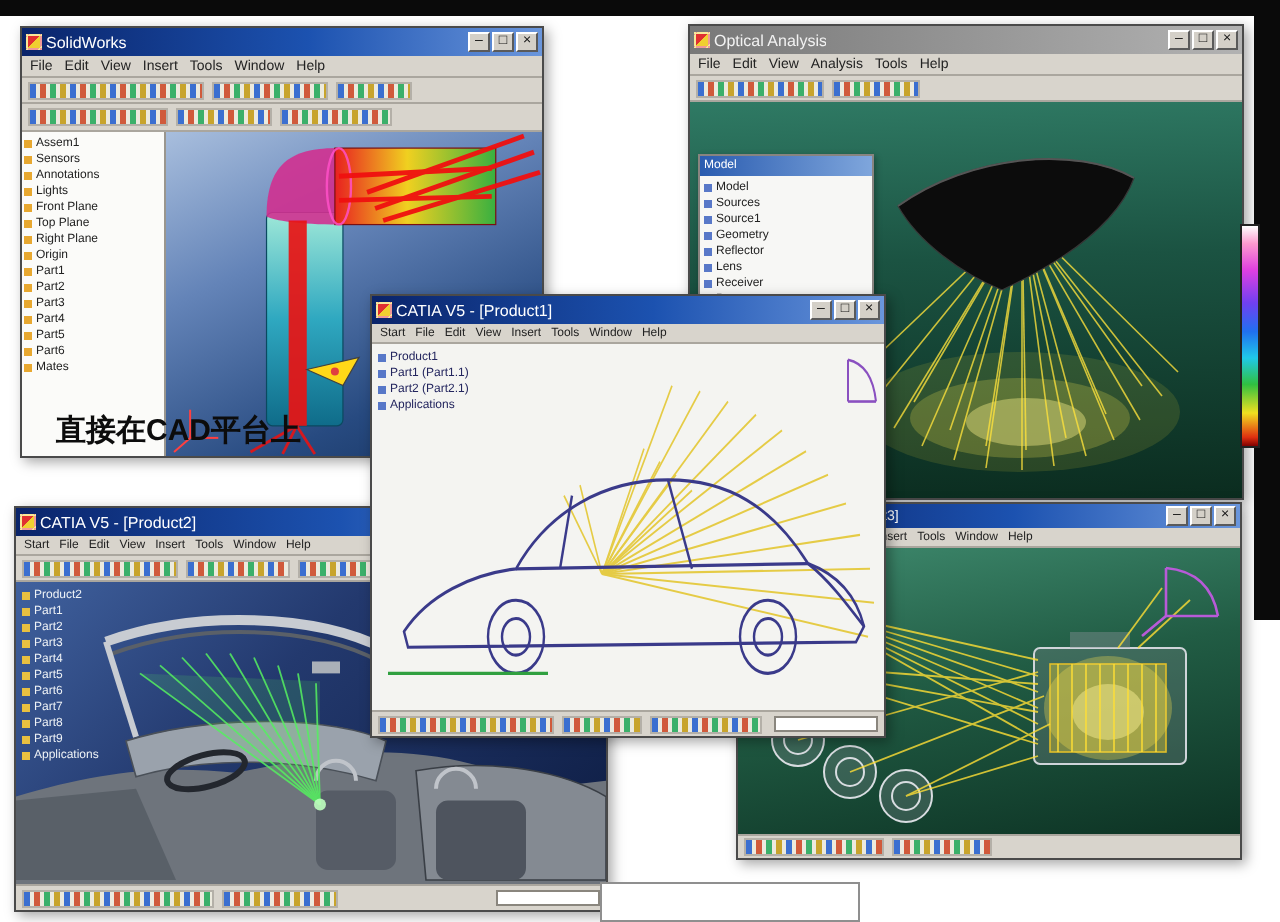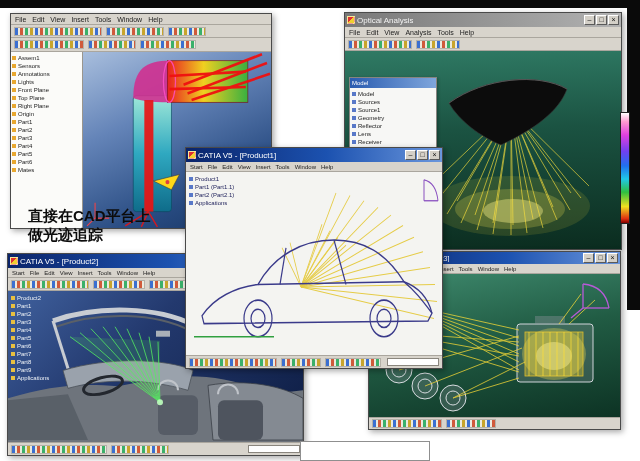--- a/index.html
+++ b/index.html
@@ -63,20 +63,29 @@
   .spectrum{position:absolute;right:10px;top:112px;width:10px;height:112px;border:1px solid #222;z-index:9;
             background:linear-gradient(180deg,#ffffff 0%,#ff9ad0 8%,#e040e0 20%,#7040f0 35%,#2070f0 48%,#20c8e8 60%,#30c040 72%,#f0e020 85%,#e03010 96%,#800000 100%);}
   .whitebox{position:absolute;left:300px;top:441px;width:130px;height:20px;background:#fff;border:1px solid #8f8f8f;z-index:9;}
 </style>
 </head>
 <body>
 
 <div class="slide">
 
   <div class="win win-a">
+    <div class="tb">
+      <span class="appico"></span>
+      <span class="ttext">SolidWorks</span>
+      <span class="tbtns">
+        <span class="tbtn">–</span>
+        <span class="tbtn">□</span>
+        <span class="tbtn">×</span>
+      </span>
+    </div>
     <div class="mb">
         <span>File</span>
         <span>Edit</span>
         <span>View</span>
         <span>Insert</span>
         <span>Tools</span>
         <span>Window</span>
         <span>Help</span>
       </div>
     <div class="tbar">
@@ -584,20 +593,19 @@
     <div class="btbar">
       <div class="ics" style="width:88px"></div>
       <div class="ics" style="width:40px"></div>
       <div class="ics" style="width:56px"></div>
       <div class="cmdfield"></div>
     </div>
   </div>
 
   <div class="caption">
     <div>直接在CAD平台上</div>
-    <div>做光迹追踪</div>
   </div>
   <div class="topbar"></div>
   <div class="rightbar"></div>
   <div class="spectrum"></div>
   <div class="whitebox"></div>
 
 </div>
 
 </body></html>

